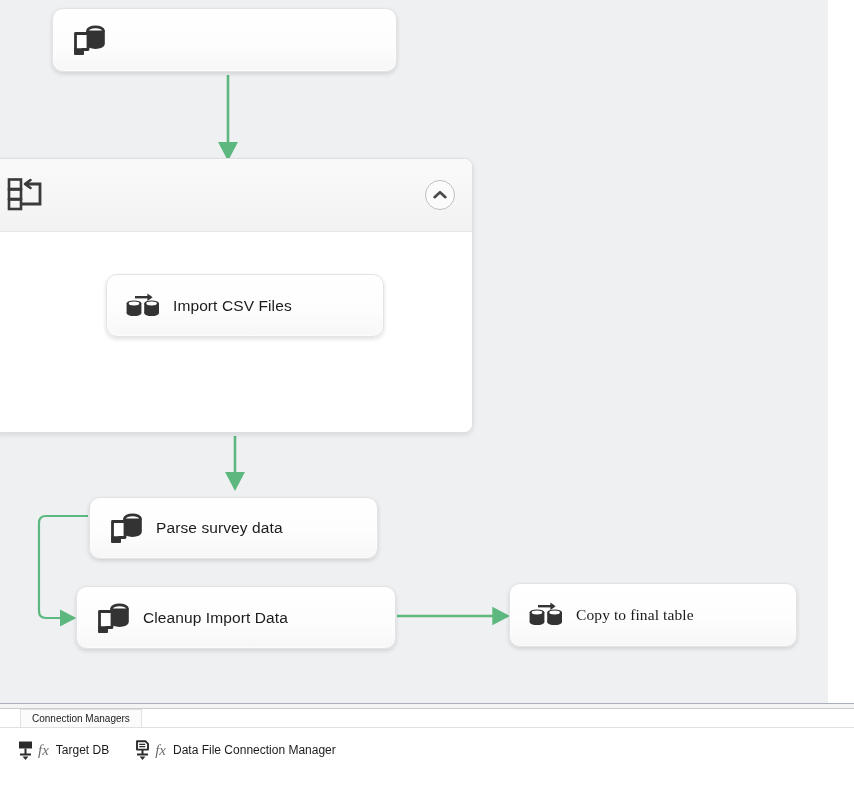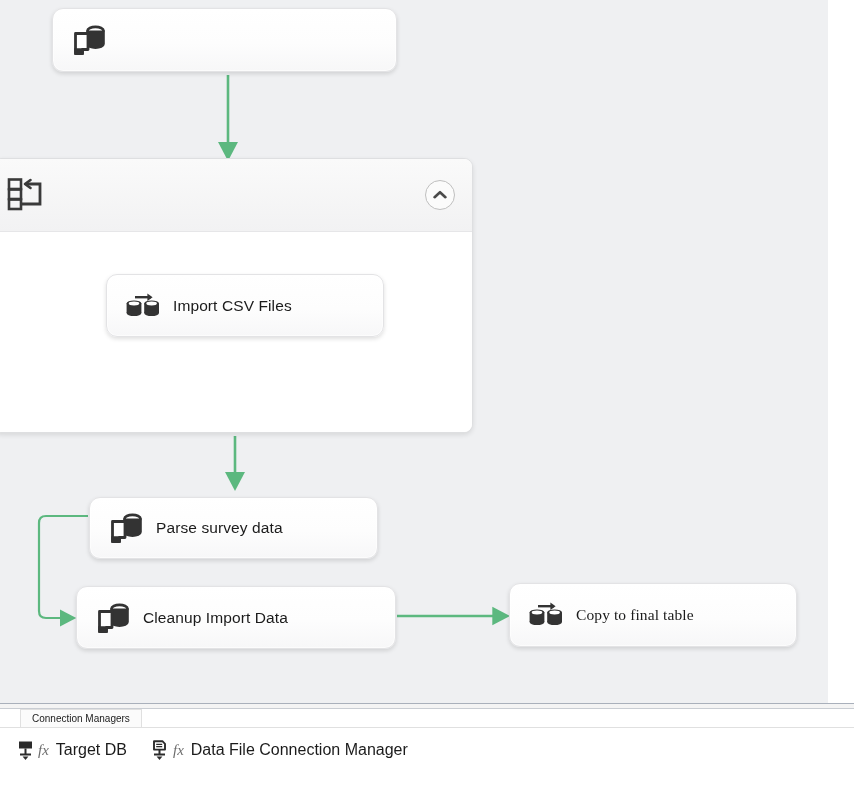--- a/index.html
+++ b/index.html
@@ -174,21 +174,21 @@
     margin-right: 4px;
   }
   .cm-item .cm-fx {
     font-family: "Liberation Serif", "DejaVu Serif", serif;
     font-style: italic;
     font-size: 15px;
     color: #6d6d6d;
     margin-right: 7px;
   }
   .cm-item .cm-name {
-    font-size: 16px;
+    font-size: 12px;
     color: #1b1b1b;
     white-space: nowrap;
   }
 </style>
 </head>
 <body>
 
 <div id="designer">
 
   <svg id="connectors" viewBox="0 0 828 703" width="828" height="703">

